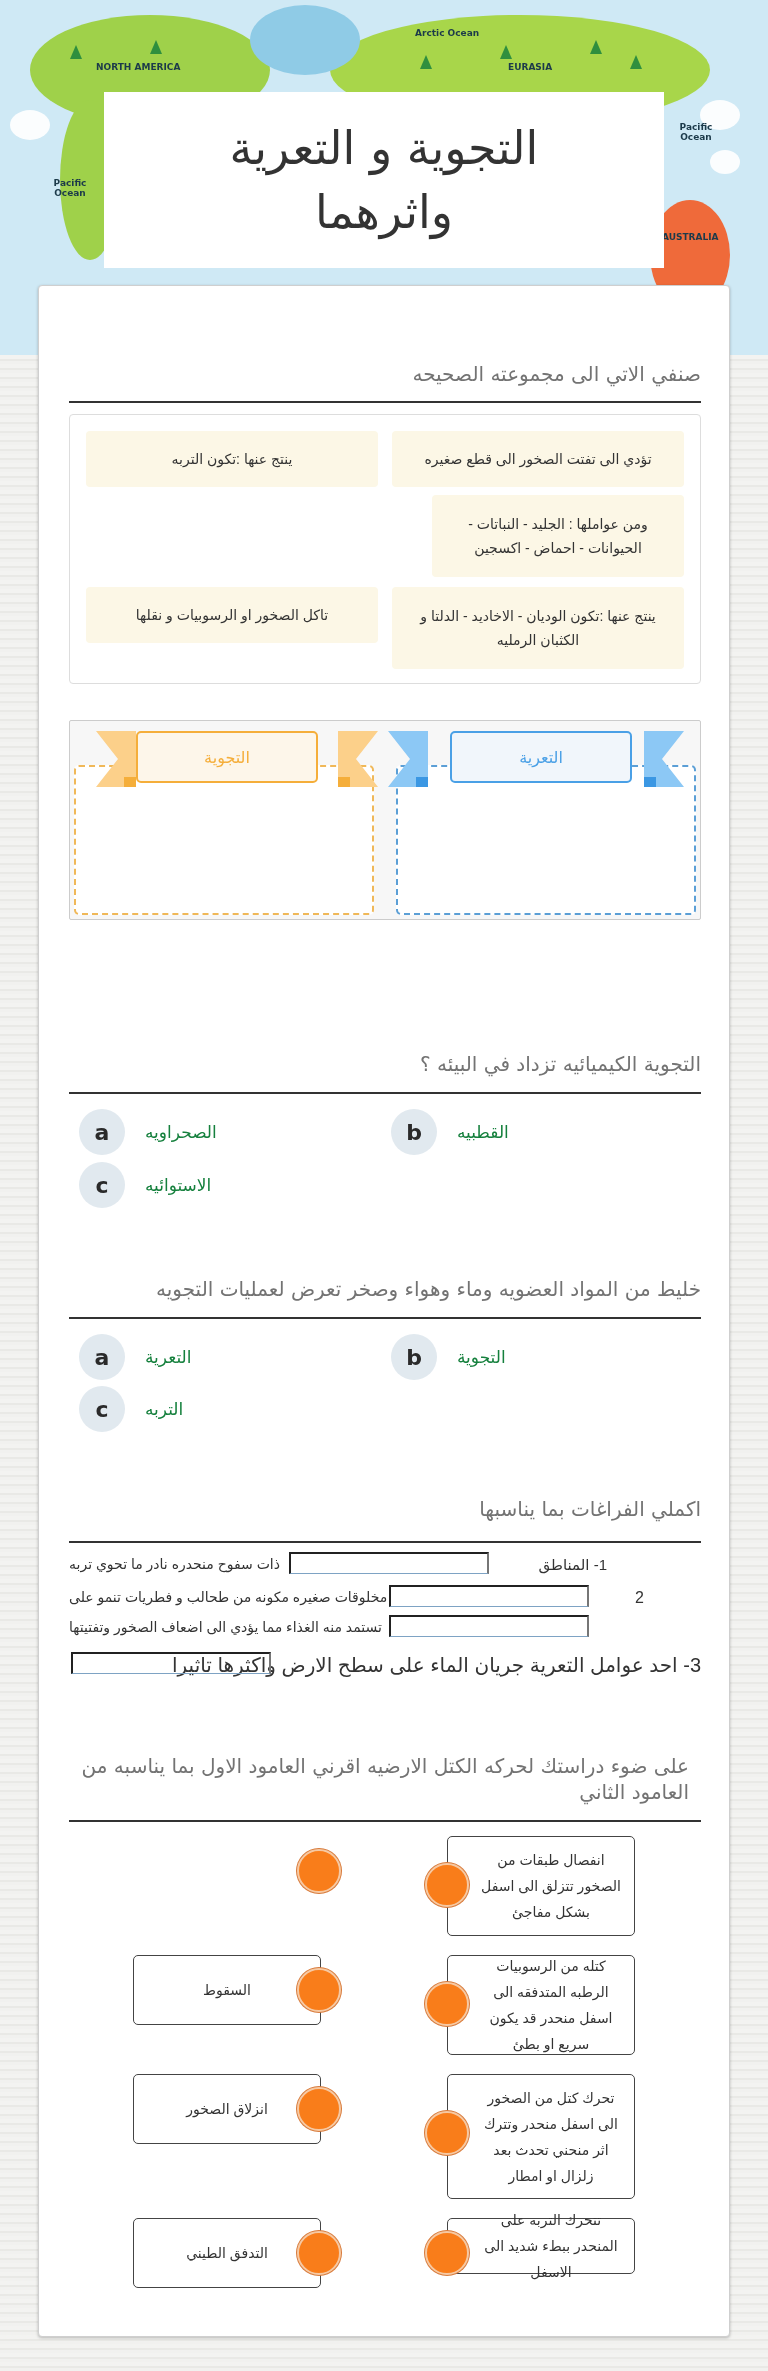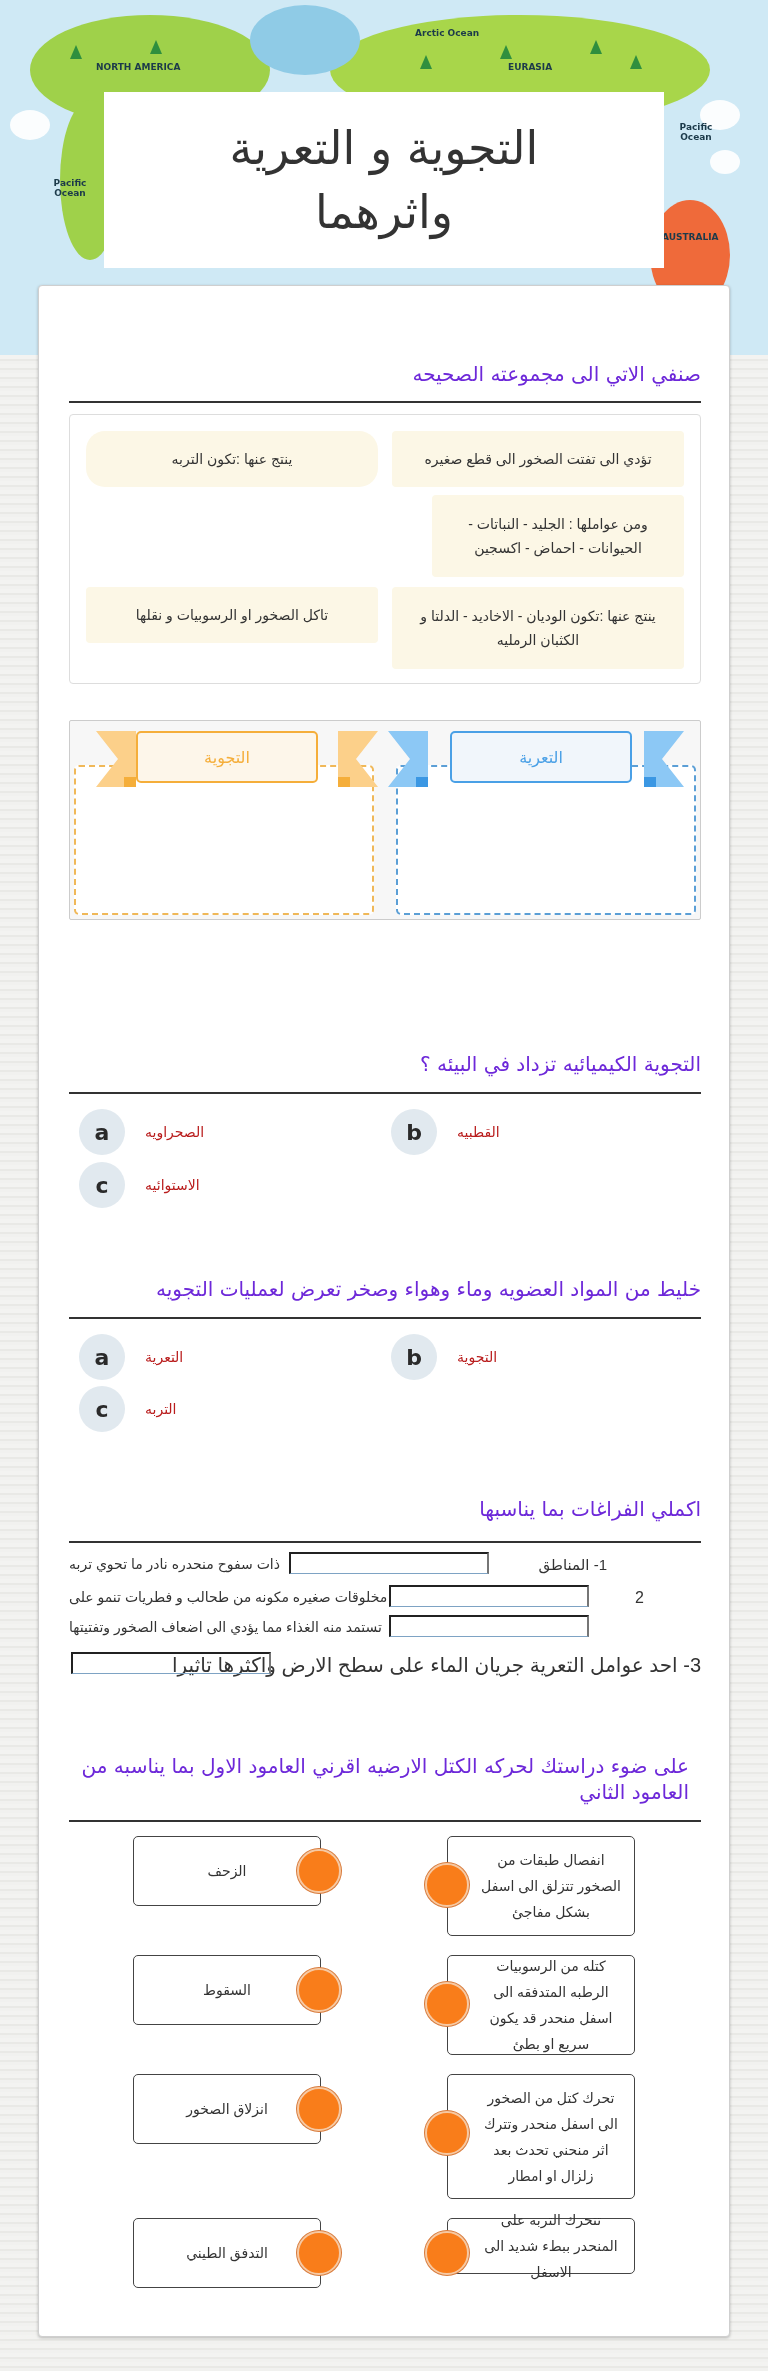--- a/index.html
+++ b/index.html
@@ -34,21 +34,21 @@
     direction: rtl; width: 360px;
   }
   .sheet {
     position: absolute; left: 38px; top: 285px; width: 692px; height: 2052px;
     background: #fff; border: 1px solid #cfcfcf; border-radius: 4px;
     box-shadow: 0 1px 3px rgba(0,0,0,.25);
   }
   .q-title {
     position: absolute; left: 30px; width: 632px;
     direction: rtl; text-align: right;
-    font-size: 20px; color: #6d28d9; line-height: 26px;
+    font-size: 20px; color: #737373; line-height: 26px;
     font-family: "DejaVu Sans", sans-serif;
   }
   .q-rule { position: absolute; left: 30px; width: 632px; height: 2px; background: #333; }
 
   .cards-box {
     position: absolute; left: 30px; top: 128px; width: 632px; height: 270px;
     border: 1px solid #ddd; border-radius: 4px;
   }
   .card {
     position: absolute; background: #fcf7e6; border-radius: 4px;
@@ -73,21 +73,21 @@
   }
   .ribbon-head.orange { background: #fdf6ea; border: 2px solid #f5ae3a; color: #f5ae3a; }
   .ribbon-head.blue { background: #f1f6fb; border: 2px solid #4aa0e6; color: #4aa0e6; }
 
   .option { position: absolute; display: flex; align-items: center; direction: ltr; }
   .option .badge {
     width: 46px; height: 46px; border-radius: 50%; background: #e1e9ef;
     display: flex; align-items: center; justify-content: center;
     font-size: 22px; font-weight: bold; color: #2a2a2a; font-family: "DejaVu Sans", sans-serif;
   }
-  .option .opt-text { margin-left: 20px; font-size: 14px; color: #b91c1c; direction: rtl; }
+  .option .opt-text { margin-left: 20px; font-size: 17px; color: #15803d; direction: rtl; }
 
   .fill-line { position: absolute; direction: rtl; font-size: 14px; color: #333; white-space: nowrap; }
   .blank { position: absolute; height: 22px; border-bottom: 1px solid #7ea3c4; background: transparent; }
 
   .match-box {
     position: absolute; border: 1.5px solid #444; border-radius: 5px; background: #fff;
     display: flex; align-items: center; justify-content: center; text-align: center;
     direction: rtl; font-size: 14px; line-height: 26px; color: #333; padding: 4px 10px;
   }
   .dot {
@@ -124,21 +124,21 @@
   </div>
 </div>
 
 <div class="sheet">
 
   <div class="q-title" style="top:75px;">صنفي الاتي الى مجموعته الصحيحه</div>
   <div class="q-rule" style="top:115px;"></div>
 
   <div class="cards-box">
     <div class="card" style="right:16px;top:16px;width:292px;height:56px;">تؤدي الى تفتت الصخور الى قطع صغيره</div>
-    <div class="card" style="left:16px;top:16px;width:292px;height:56px;border-radius:19px;">ينتج عنها :تكون التربه</div>
+    <div class="card" style="left:16px;top:16px;width:292px;height:56px;">ينتج عنها :تكون التربه</div>
     <div class="card" style="right:16px;top:80px;width:252px;height:82px;">ومن عواملها : الجليد - النباتات - الحيوانات - احماض - اكسجين</div>
     <div class="card" style="right:16px;top:172px;width:292px;height:82px;">ينتج عنها :تكون الوديان - الاخاديد - الدلتا و الكثبان الرمليه</div>
     <div class="card" style="left:16px;top:172px;width:292px;height:56px;">تاكل الصخور او الرسوبيات و نقلها</div>
   </div>
 
   <div class="groups-box">
 
     <div class="group-drop blue" style="right:4px;"></div>
     <svg class="ribbon-tail" style="left:318px;" viewBox="0 0 40 56">
         <polygon points="0,0 40,0 40,56 0,56 22,28" fill="#8cc8f5"></polygon>
@@ -208,21 +208,20 @@
   <div class="fill-line" style="left:30px;top:1303px;">مخلوقات صغيره مكونه من طحالب و فطريات تنمو على</div>
   <input class="blank" style="left: 350px; top: 1329px; width: 200px;" value="">
   <div class="fill-line" style="left:30px;top:1333px;">تستمد منه الغذاء مما يؤدي الى اضعاف الصخور وتفتيتها</div>
 
   <div class="fill-line" style="right:28px;top:1367px;font-size:20px;">3- احد عوامل التعرية جريان الماء على سطح الارض واكثرها تاثيرا</div>
   <input class="blank" style="left: 32px; top: 1366px; width: 200px;" value="">
 
   <div class="q-title" style="top:1467px;width:620px;">على ضوء دراستك لحركه الكتل الارضيه اقرني العامود الاول بما يناسبه من العامود الثاني</div>
   <div class="q-rule" style="top:1534px;"></div>
 
-  <div class="match-box" style="left:94px;top:1550px;width:188px;height:70px;">الزحف</div>
   <div class="dot" style="left:258px;top:1563px;"></div>
   <div class="match-box" style="left:94px;top:1669px;width:188px;height:70px;">السقوط</div>
   <div class="dot" style="left:258px;top:1682px;"></div>
   <div class="match-box" style="left:94px;top:1788px;width:188px;height:70px;">انزلاق الصخور</div>
   <div class="dot" style="left:258px;top:1801px;"></div>
   <div class="match-box" style="left:94px;top:1932px;width:188px;height:70px;">التدفق الطيني</div>
   <div class="dot" style="left:258px;top:1945px;"></div>
 
   <div class="match-box" style="left:408px;top:1550px;width:188px;height:100px;padding-left:30px;">انفصال طبقات من الصخور تتزلق الى اسفل بشكل مفاجئ</div>
   <div class="dot" style="left:386px;top:1577px;"></div>

